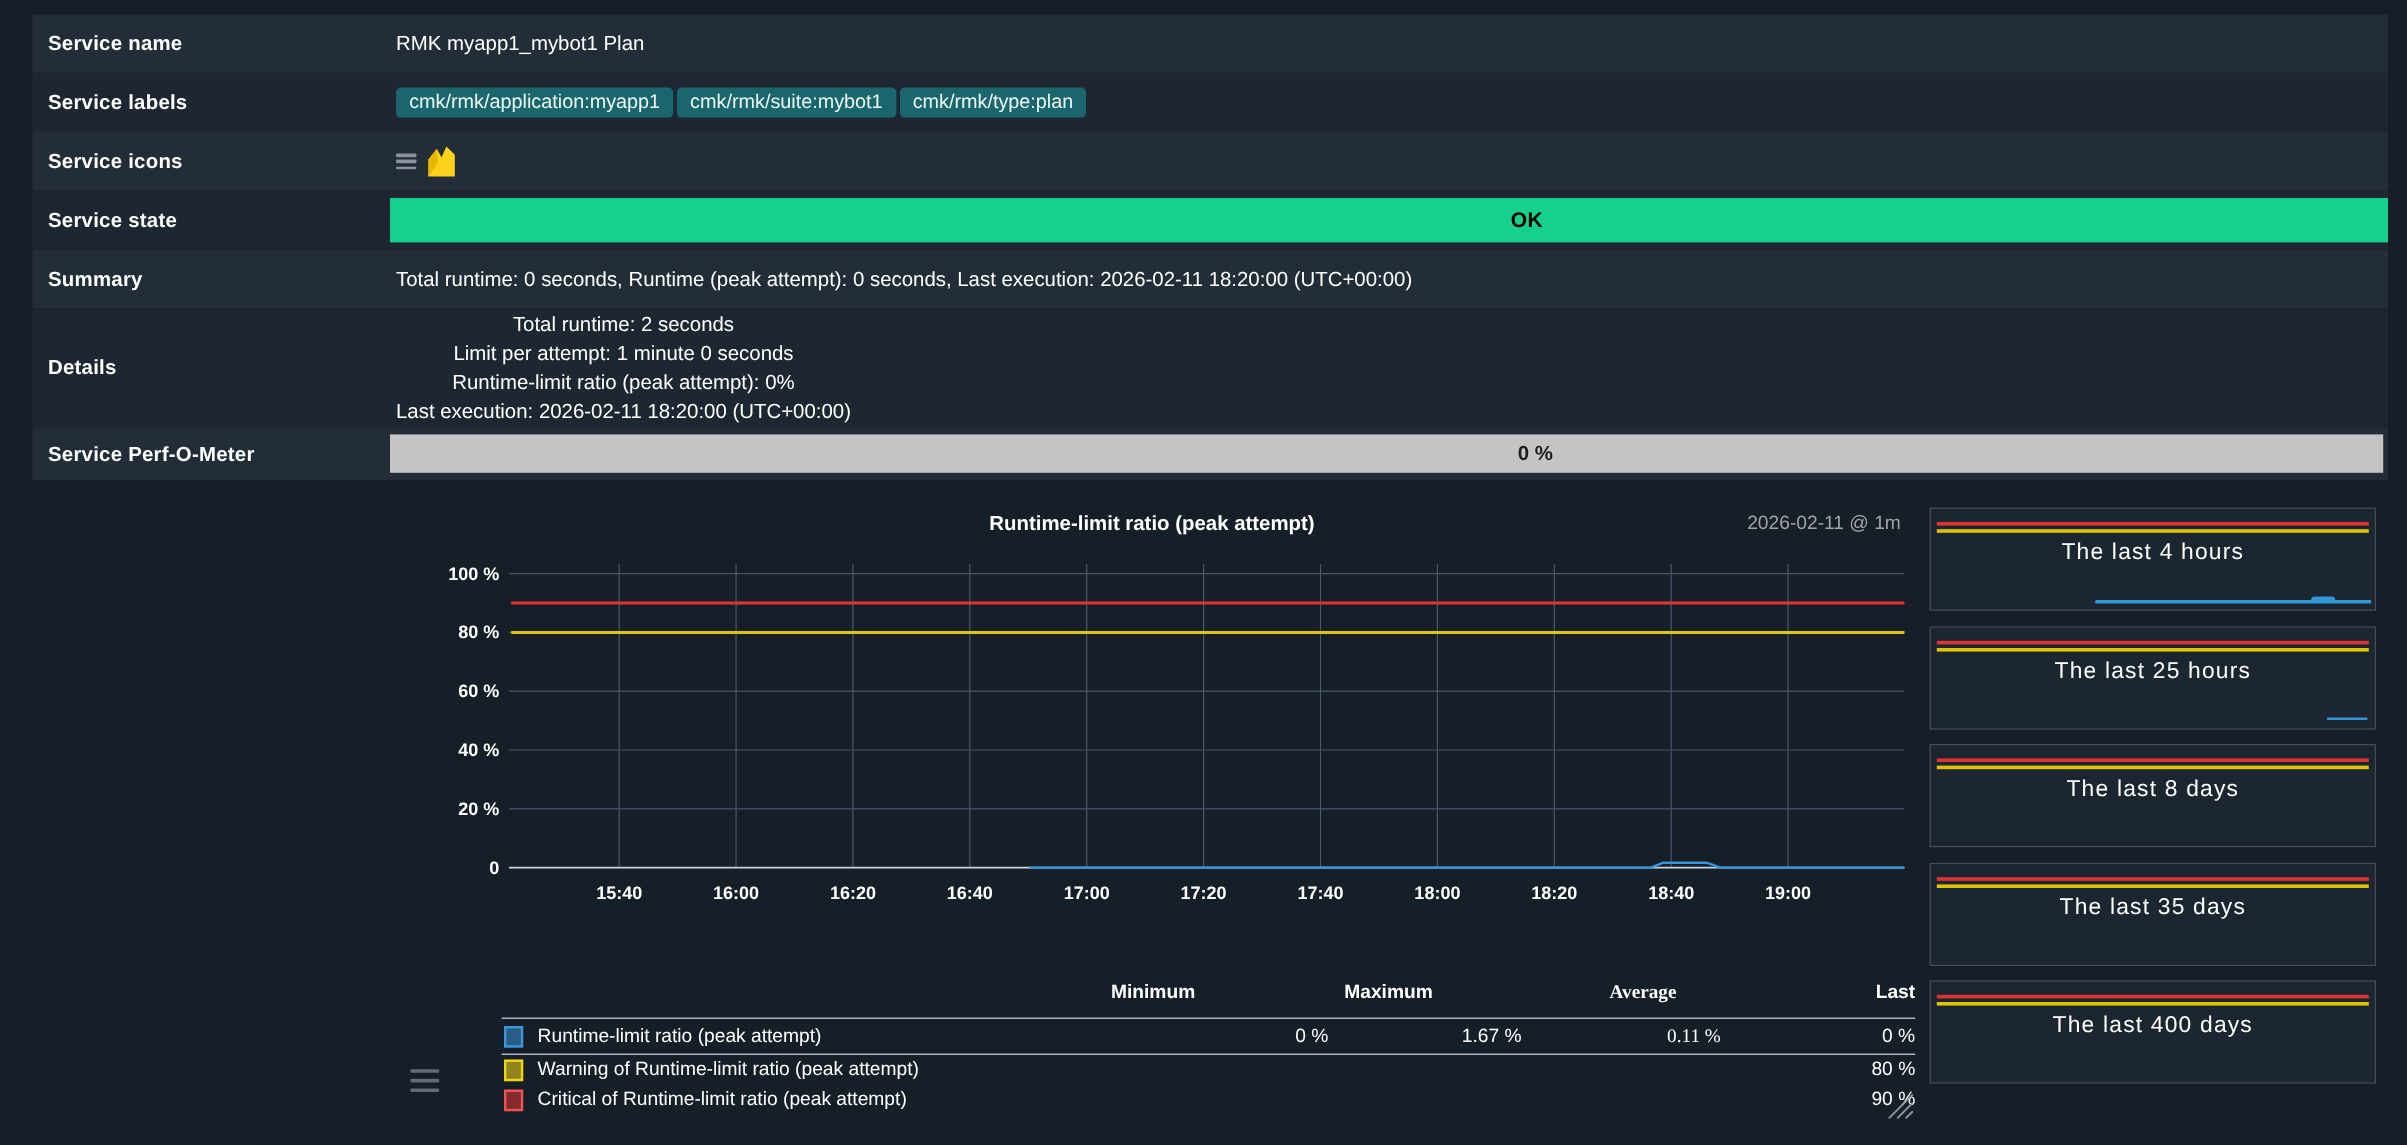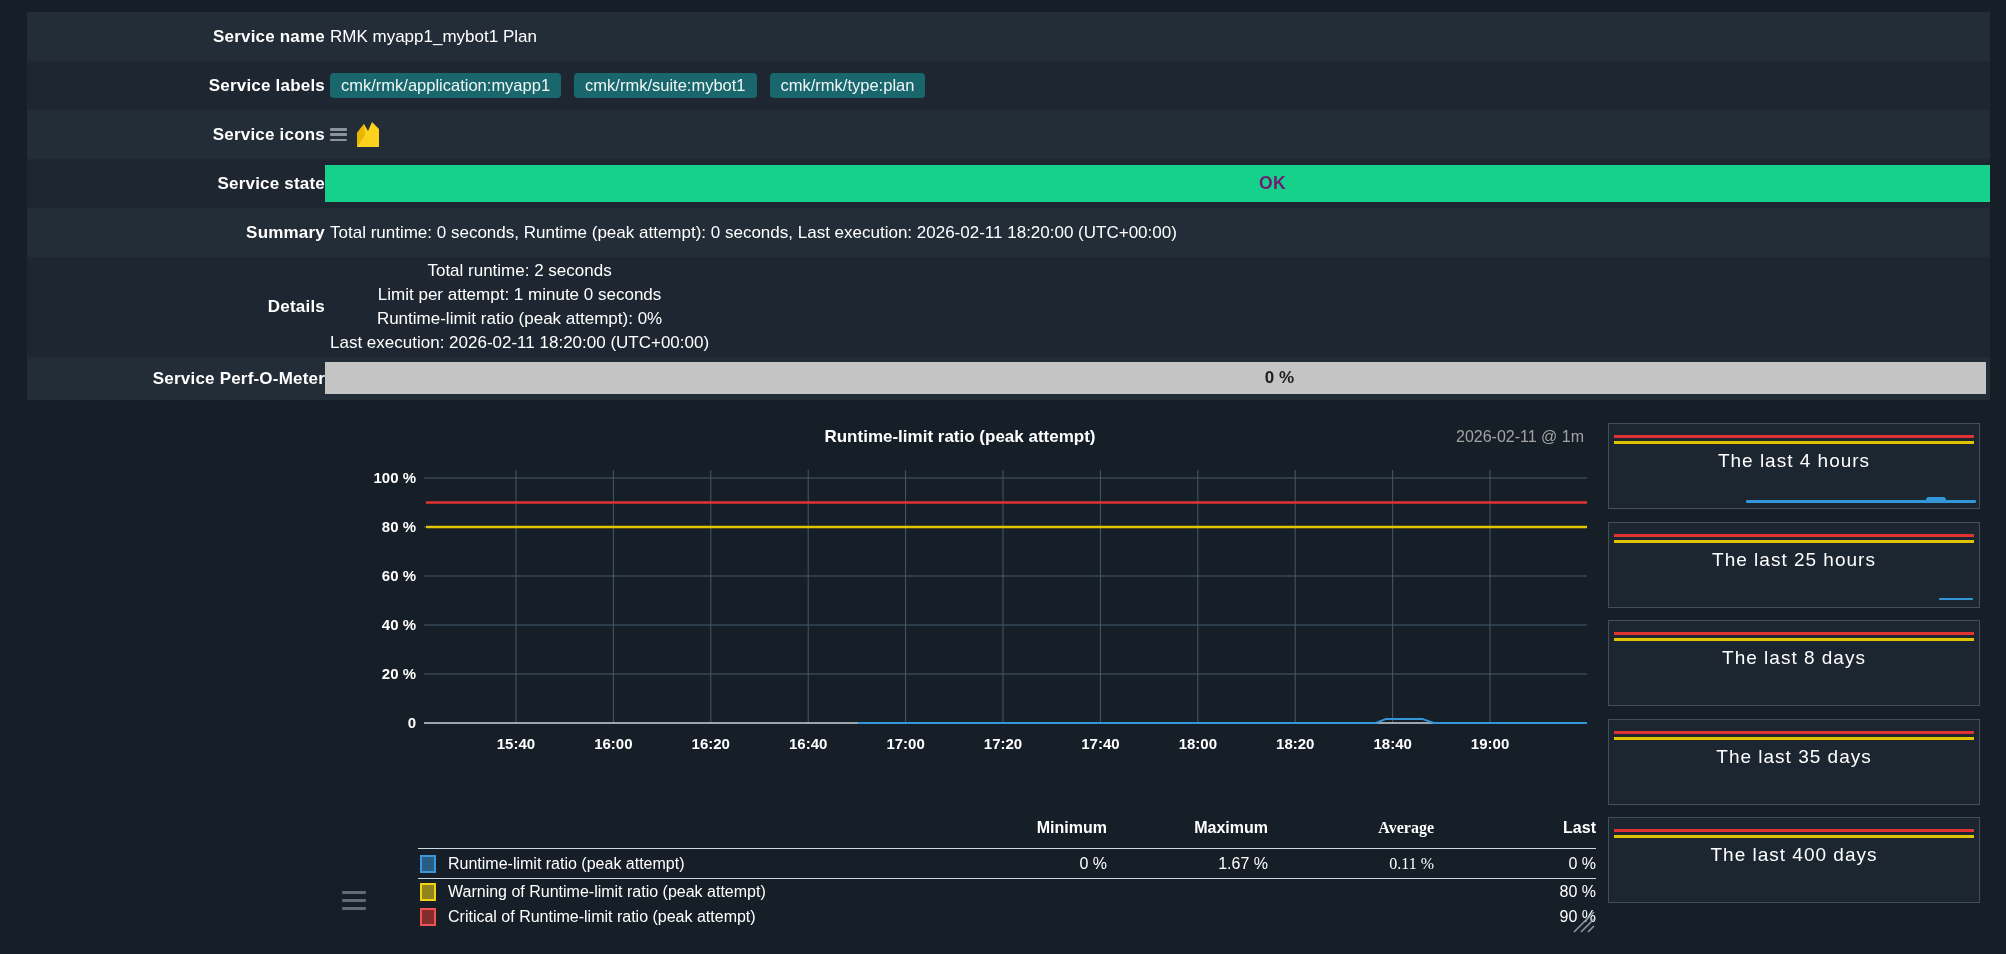--- a/index.html
+++ b/index.html
@@ -11,43 +11,43 @@
     -webkit-font-smoothing:antialiased;
   }
   
   .info{position:absolute;left:27px;top:12px;width:1963px;font-size:17px;}
   .irow{display:flex;align-items:center;}
   .irow.light{background:#232d37;}
   .irow.dark{background:#1e2731;}
   .r-s{height:49px;}
   .r-details{height:100px;}
   .r-perf{height:43px;}
-  .ilabel{width:285px;padding-left:13px;font-weight:bold;flex:none;letter-spacing:.2px;text-align:right;}
+  .ilabel{width:285px;padding-left:13px;font-weight:bold;flex:none;letter-spacing:.2px;}
   .ival{flex:1;position:relative;height:100%;display:flex;align-items:center;padding-left:5px;box-sizing:border-box;text-align:center;}
-  .badges{gap:13px;}
+  .badges{gap:3px;}
   .badge{background:var(--badge,#19676d);color:#eef6f6;border-radius:4px;padding:4px 11px 5px;font-size:16.5px;line-height:1;}
   .svc-icons{gap:9px;}
   .burger{display:flex;flex-direction:column;justify-content:space-between;width:17px;height:13px;}
   .burger i{display:block;height:2.5px;background:#8a949e;border-radius:1px;}
   .state-bar{position:absolute;left:0;right:0;top:6px;bottom:6px;background:var(--ok,#16d18b);}
   .state-label{position:absolute;left:230px;right:0;top:0;bottom:0;display:flex;align-items:center;justify-content:center;
-    font-weight:bold;color:#701a75;font-size:17.5px;letter-spacing:.5px;}
+    font-weight:bold;color:#000000;font-size:17.5px;letter-spacing:.5px;}
   .details-lines{line-height:24px;}
   .perf-bar{position:absolute;left:0;right:4px;top:5px;bottom:6px;background:var(--perfometer,#c4c4c4);}
   .perf-label{position:absolute;left:248px;right:0;top:0;bottom:0;display:flex;align-items:center;justify-content:center;
     color:#1d1d1d;font-weight:600;font-size:17px;}
   
   .graph-title-row{position:absolute;left:330px;top:427px;width:1260px;height:24px;}
   .graph-title{position:absolute;left:0;right:0;text-align:center;font-weight:bold;font-size:17px;}
   .graph-period{position:absolute;right:6px;top:1px;font-size:16px;color:#a3a3a3;}
   #chart-svg{position:absolute;left:330px;top:450px;}
   
   .legend{position:absolute;left:418px;top:803px;width:1178px;font-size:16px;}
   .lheader{display:flex;align-items:flex-end;height:46px;padding-bottom:11px;border-bottom:1px solid #cfd8e0;
-    font-weight:bold;box-sizing:border-box;}
+    font-weight:bold;box-sizing:border-box;gap:37px;}
   .lrow{display:flex;align-items:center;}
   .lrow.first{height:30px;border-bottom:1px solid #cfd8e0;box-sizing:border-box;}
   .lrow.thin{height:25px;}
   .lname{flex:1;display:flex;align-items:center;gap:12px;min-width:0;}
   .c1{width:160px;text-align:right;flex:none;}
   .c2{width:161px;text-align:right;flex:none;}
   .c3{width:166px;text-align:right;flex:none;font-family:Liberation Serif, serif;}
   .c4{width:162px;text-align:right;flex:none;}
   .swatch{width:12px;height:14px;border:2px solid #888;background:#444;flex:none;margin-left:2px;}
   .legend-burger{position:absolute;left:342px;top:891px;width:24px;height:19px;display:flex;flex-direction:column;justify-content:space-between;cursor:pointer;}

